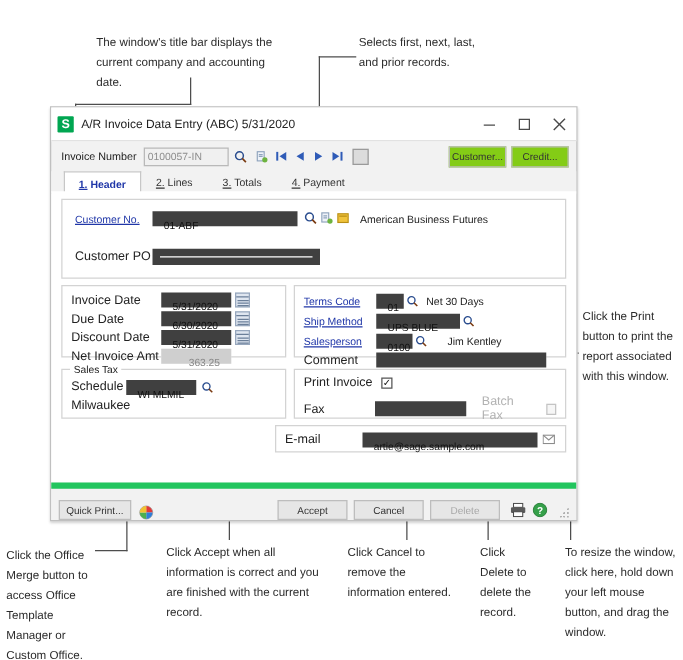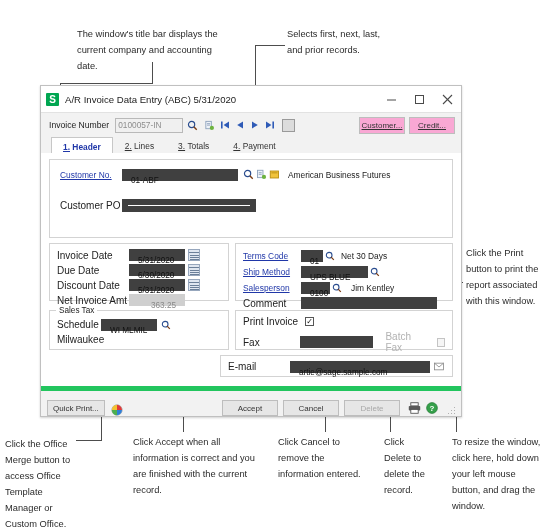--- a/index.html
+++ b/index.html
@@ -46,22 +46,22 @@
     width:62px;height:13px;border:1px solid #b9b9b9;background:#f0f0f0;
     font-size:8.3px;color:#8d8d8d;padding:0 2px;line-height:13px;
   }
   .tb-icon{width:15px;height:16px;display:flex;align-items:center;justify-content:center;margin-left:2px;}
   .nav-ic{width:14px;height:16px;display:flex;align-items:center;justify-content:center;margin-left:1px;}
   .sq-btn{
     width:11px;height:11px;border:1px solid #9a9a9a;background:#dcdcdc;margin-left:5px;
   }
   .tb-right{margin-left:auto;display:flex;gap:4px;}
   .tb-btn{
-    min-width:44px;height:15px;background:#f9a8d4;border:1px solid #bdbdbd;
-    font-size:8px;color:#333;display:flex;align-items:center;justify-content:center;text-decoration:underline;
+    min-width:44px;height:15px;background:#84cc16;border:1px solid #bdbdbd;
+    font-size:8px;color:#333;display:flex;align-items:center;justify-content:center;
   }
 
   
   #tabs{height:17px;display:flex;align-items:flex-end;padding-left:10px;
         border-bottom:1px solid #c7c7c7;background:#f2f2f2;}
   .tab{
     height:16px;padding:0 11px;font-size:8.4px;display:flex;align-items:center;
     color:#333;background:transparent;border:1px solid transparent;border-bottom:none;
   }
   .tab.active{
@@ -244,21 +244,21 @@
     <div class="tab">
       <u>3.</u>&nbsp;<span>Totals</span>
     </div>
     <div class="tab">
       <u>4.</u>&nbsp;<span>Payment</span>
     </div>
   </div>
 
   <div id="content">
 
-    <div class="panel" style="height:79px;padding:8px 10px;box-sizing:border-box;">
+    <div class="panel" style="height:64px;padding:8px 10px;box-sizing:border-box;">
       <div class="row">
         <span class="lnk" style="width:62px;">Customer No.</span>
         <div class="fld" style="width:116px;">01-ABF</div>
         <span class="mag" style="margin-left:4px;">
           <svg width="11" height="11" viewBox="0 0 12 12">
               <circle cx="5" cy="5" r="3.4" fill="none" stroke="#2a4d8f" stroke-width="1.3"></circle>
               <line x1="7.4" y1="7.4" x2="10.6" y2="10.6" stroke="#7a3b12" stroke-width="1.5"></line>
             </svg>
         </span>
         <span class="mag">
@@ -330,21 +330,21 @@
         </div>
         <div class="row" style="margin-top:3px;">
           <span class="lnk" style="width:58px;">Salesperson</span>
           <div class="fld" style="width:29px;">0100</div>
           <span class="mag">
             <svg width="10" height="10" viewBox="0 0 12 12">
                 <circle cx="5" cy="5" r="3.4" fill="none" stroke="#2a4d8f" stroke-width="1.3"></circle>
                 <line x1="7.4" y1="7.4" x2="10.6" y2="10.6" stroke="#7a3b12" stroke-width="1.5"></line>
               </svg>
           </span>
-          <span class="val" style="margin-left:8px;">Jim Kentley</span>
+          <span class="val" style="margin-left:15px;">Jim Kentley</span>
         </div>
         <div class="row" style="margin-top:3px;">
           <span class="lbl" style="width:58px;">Comment</span>
           <div class="fld" style="width:136px;"></div>
         </div>
       </div>
     </div>
 
     <div style="display:flex;gap:6px;margin-top:9px;">
       <div class="grp" style="width:180px;height:40px;padding:7px 7px 0 7px;">

